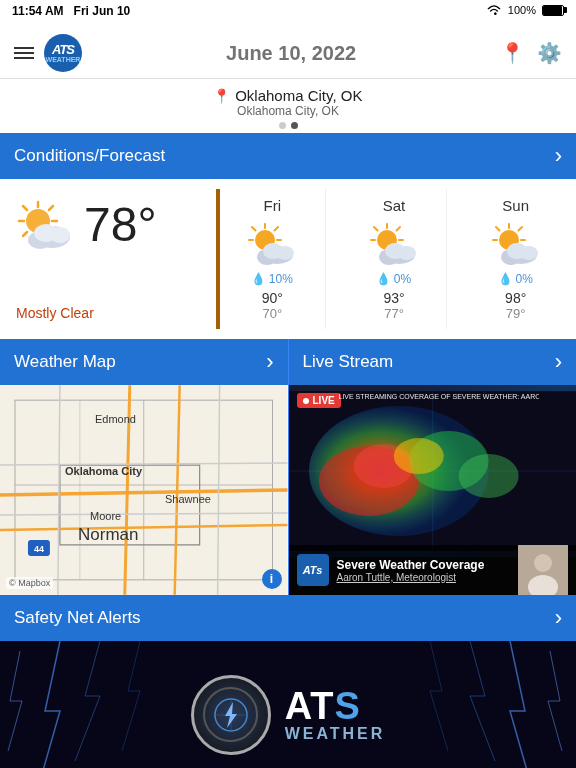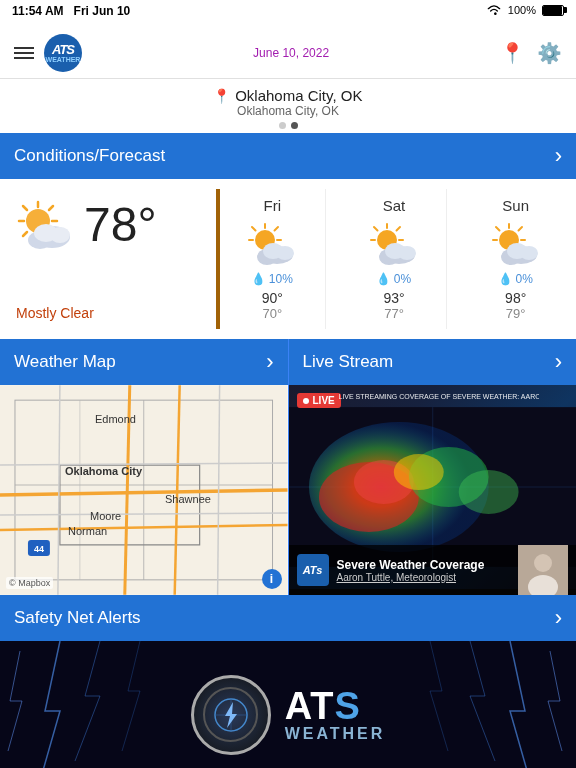--- a/index.html
+++ b/index.html
@@ -22,21 +22,21 @@
       display: flex; align-items: center; justify-content: space-between;
       padding: 6px 14px; background: #fff; border-bottom: 1px solid #e0e0e0;
     }
     .header-left { display: flex; align-items: center; gap: 10px; }
     .hamburger { display: flex; flex-direction: column; gap: 3px; cursor: pointer; }
     .hamburger span { width: 20px; height: 2px; background: #333; }
     .logo { display: flex; align-items: center; }
     .logo-circle { width: 38px; height: 38px; border-radius: 50%; background: #1a5fad; display: flex; align-items: center; justify-content: center; }
     .logo-text { color: #fff; font-size: 10px; font-weight: 900; line-height: 1; text-align: center; }
     .logo-subtext { color: #8ecfff; font-size: 7px; font-weight: 600; }
-    .header-center { font-size: 12px; color: #a21caf; font-weight: 400; }
+    .header-center { font-size: 20px; color: #737373; font-weight: 700; }
     .header-right { display: flex; align-items: center; gap: 12px; }
 
     
     .location-bar { text-align: center; padding: 8px 4px 4px; background: #fff; }
     .location-name { font-size: 15px; color: #222; font-weight: 400; }
     .location-sub { font-size: 12px; color: #666; }
     .dots { display: flex; justify-content: center; gap: 5px; margin-top: 4px; }
     .dot { width: 7px; height: 7px; border-radius: 50%; background: #ccc; }
     .dot.active { background: #555; }
 
@@ -66,21 +66,21 @@
     .col-half { flex: 1; }
     .col-left { border-right: 1px solid #3b82f6; }
 
     
     .map-area { position: relative; height: 210px; overflow: hidden; }
     .mapbox-credit { position: absolute; bottom: 6px; left: 6px; font-size: 9px; color: #555; background: rgba(255,255,255,0.7); padding: 1px 3px; border-radius: 2px; }
     .map-info { position: absolute; bottom: 6px; right: 6px; width: 20px; height: 20px; border-radius: 50%; background: #2272d4; color: #fff; display: flex; align-items: center; justify-content: center; font-size: 12px; font-weight: 700; }
 
     
     .livestream-area { height: 210px; background: #111; position: relative; overflow: hidden; }
-    .livestream-banner { width: 100%; height: 204px; background: linear-gradient(135deg, #1a1a2e 0%, #16213e 30%, #0f3460 60%, #1a1a2e 100%); position: relative; display: flex; align-items: center; justify-content: center; overflow: hidden; }
+    .livestream-banner { width: 100%; height: 172px; background: linear-gradient(135deg, #1a1a2e 0%, #16213e 30%, #0f3460 60%, #1a1a2e 100%); position: relative; display: flex; align-items: center; justify-content: center; overflow: hidden; }
     .live-badge { position: absolute; top: 8px; left: 8px; background: #e53935; color: #fff; font-size: 10px; font-weight: 700; padding: 2px 6px; border-radius: 3px; display: flex; align-items: center; gap: 4px; z-index: 2; }
     .live-dot { width: 6px; height: 6px; border-radius: 50%; background: #fff; }
     .live-toptext { position: absolute; top: 8px; left: 50px; font-size: 8px; color: #fff; z-index: 2; opacity: 0.9; }
     .stream-bottom { position: absolute; bottom: 0; left: 0; right: 0; background: rgba(0,0,0,0.75); display: flex; align-items: center; padding: 4px 8px; gap: 8px; height: 50px; }
     .ats-logo-small { background: #1a5fad; border-radius: 4px; width: 32px; height: 32px; display: flex; align-items: center; justify-content: center; flex-shrink: 0; }
     .stream-info { flex: 1; }
     .stream-title { font-size: 12px; color: #fff; font-weight: 600; }
     .stream-sub { font-size: 10px; color: #ccc; text-decoration: underline; }
     .anchor-photo { width: 50px; height: 50px; background: #c8b89a; flex-shrink: 0; display: flex; align-items: flex-end; justify-content: center; overflow: hidden; }
 
@@ -302,21 +302,21 @@
         <path d="M60,0 L58,210" stroke="#ccc" stroke-width="1.5" fill="none"></path>
         <path d="M220,0 L218,210" stroke="#ccc" stroke-width="1.5" fill="none"></path>
 
         <rect x="28" y="155" width="22" height="16" rx="3" fill="#2060c0"></rect>
         <text x="39" y="167" text-anchor="middle" fill="#fff" font-size="9" font-weight="bold">44</text>
       </svg>
 
       <div style="position:absolute; top:28px; left:95px; font-size:11px; color:#333; font-weight:500;">Edmond</div>
       <div style="position:absolute; top:80px; left:65px; font-size:11px; color:#333; font-weight:600;">Oklahoma City</div>
       <div style="position:absolute; top:125px; left:90px; font-size:11px; color:#333; font-weight:500;">Moore</div>
-      <div style="position:absolute; top:140px; left:68px; font-size:11px; color:#333; font-weight:500;">Norman</div>
+      <div style="position:absolute; top:140px; left:78px; font-size:17px; color:#333; font-weight:500;">Norman</div>
       <div style="position:absolute; top:108px; left:165px; font-size:11px; color:#333; font-weight:500;">Shawnee</div>
       <div class="mapbox-credit">© Mapbox</div>
       <div class="map-info">i</div>
     </div>
   </div>
 
   <div class="col-half">
     <div class="section-header">
       <span>Live Stream</span>
       <span style="font-size:22px; font-weight:300;">›</span>

